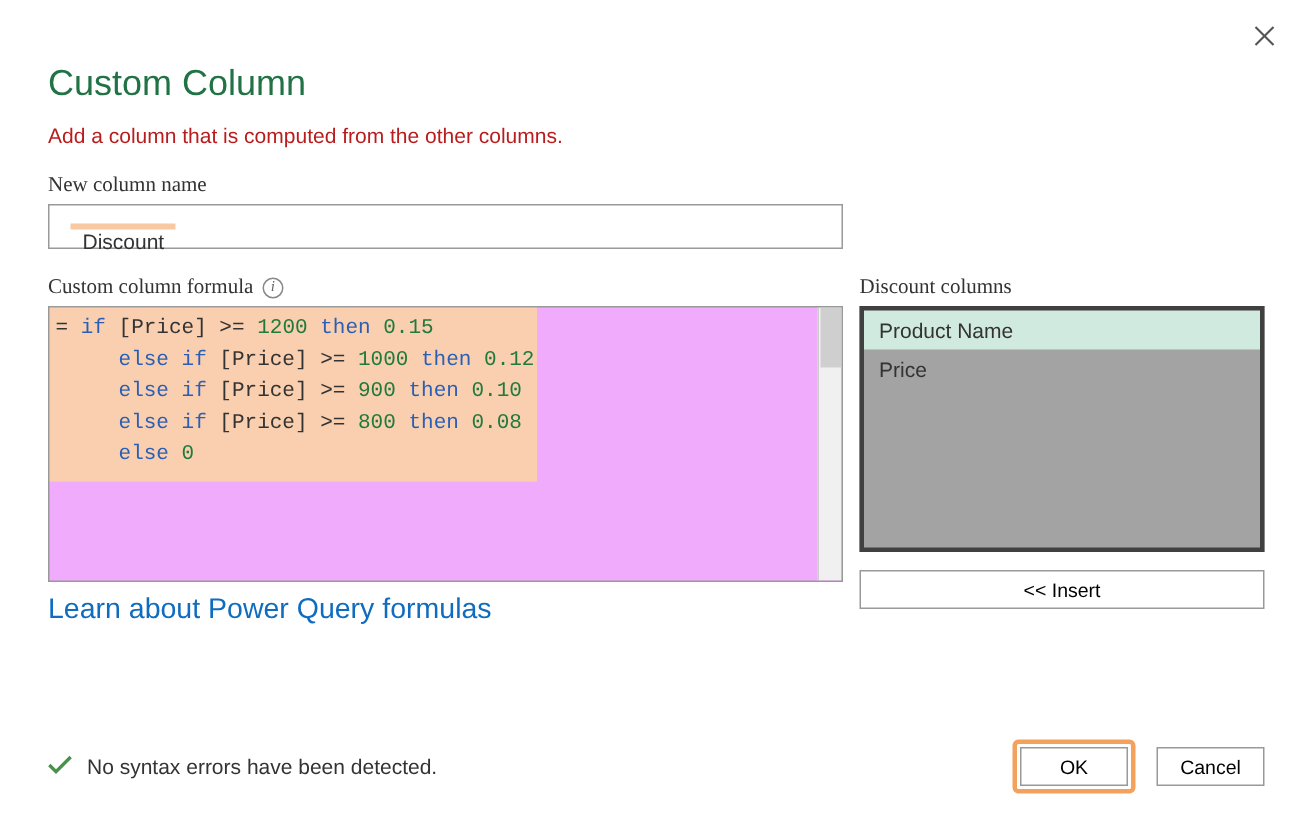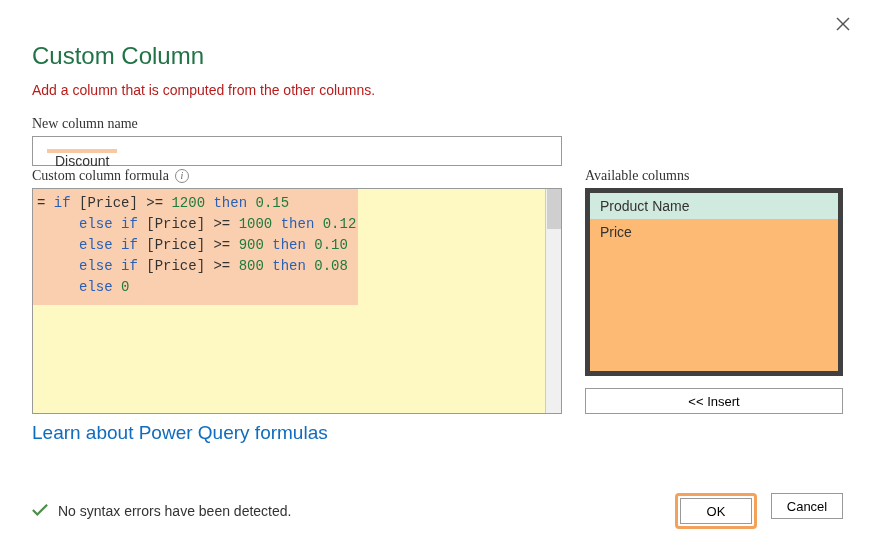--- a/index.html
+++ b/index.html
@@ -66,22 +66,22 @@
   .name-highlight {
     background: #f8c8a3;
     padding: 2px 8px;
     line-height: 20px;
     display: inline-block;
     height: 100%;
   }
 
   .row2 {
     display: flex;
-    gap: 23px;
-    margin-top: 2px;
+    gap: 11px;
+    margin-top: 18px;
   }
   .formula-col { flex: 0 0 530px; }
   .avail-col   { flex: 1; }
 
   .formula-label-row {
     display: flex;
     align-items: center;
     gap: 6px;
     margin-bottom: 4px;
   }
@@ -94,23 +94,23 @@
     text-align: center;
     color: #666;
     font-style: italic;
     font-family: Georgia, serif;
     cursor: default;
   }
 
   .formula-box {
     position: relative;
     width: 530px;
-    height: 226px;
-    border: 1px solid #999;
-    background: #fef9c3;
+    height: 184px;
+    border: 1px solid #999;
+    background: #f0abfc;
     font-family: Consolas, "Courier New", monospace;
     font-size: 14px;
     overflow: hidden;
   }
   .formula-scroll {
     position: absolute;
     top: 0; right: 0;
     width: 16px;
     height: 100%;
     background: #f0f0f0;
@@ -141,24 +141,24 @@
   .txt { color: #333; }
 
   .learn-link {
     color: #0f6cbf;
     margin-top: 8px;
     cursor: pointer;
     font-size: 19px;
   }
 
   .avail-list {
-    border: 5px solid #404040;
-    height: 188px;
+    border: 3px solid #404040;
+    height: 164px;
     overflow: hidden;
-    background: #fdba74;
+    background: #a3a3a3;
   }
   .avail-item {
     padding: 5px 10px;
     font-size: 14px;
     cursor: pointer;
   }
   .avail-item.selected { background: #d1eadf; }
 
   .insert-btn {
     margin-top: 12px;
@@ -187,21 +187,21 @@
   }
   .check {
     color: #4a8f4a;
   }
   .check svg { width: 16px; height: 14px; }
 
   .buttons {
     margin-left: auto;
     display: flex;
     gap: 14px;
-    align-items: flex-start;
+    align-items: center;
   }
   .btn {
     min-width: 72px;
     height: 26px;
     border: 1px solid #999;
     background: #fff;
     font-size: 13px;
     cursor: pointer;
     padding: 0 12px;
   }
@@ -242,21 +242,21 @@
         <div class="formula-highlight"></div>
         <div class="formula-text" id="formula-text"><div><span class="txt">= </span><span class="kw">if</span><span class="txt"> [Price] &gt;= </span><span class="num">1200</span><span class="txt"> </span><span class="kw">then</span><span class="txt"> </span><span class="num">0.15</span></div><div><span class="txt">     </span><span class="kw">else if</span><span class="txt"> [Price] &gt;= </span><span class="num">1000</span><span class="txt"> </span><span class="kw">then</span><span class="txt"> </span><span class="num">0.12</span></div><div><span class="txt">     </span><span class="kw">else if</span><span class="txt"> [Price] &gt;= </span><span class="num">900</span><span class="txt"> </span><span class="kw">then</span><span class="txt"> </span><span class="num">0.10</span></div><div><span class="txt">     </span><span class="kw">else if</span><span class="txt"> [Price] &gt;= </span><span class="num">800</span><span class="txt"> </span><span class="kw">then</span><span class="txt"> </span><span class="num">0.08</span></div><div><span class="txt">     </span><span class="kw">else</span><span class="txt"> </span><span class="num">0</span></div></div>
         <div class="formula-scroll">
           <div class="formula-thumb"></div>
         </div>
       </div>
       <div class="learn-link">Learn about Power Query formulas</div>
     </div>
 
     <div class="avail-col">
-      <div class="field-label">Available columns</div>
+      <div class="field-label">Discount columns</div>
       <div class="avail-list" id="avail-list">
           <div class="avail-item selected">Product Name</div>
           <div class="avail-item">Price</div>
         </div>
       <button class="insert-btn">&lt;&lt; Insert</button>
     </div>
   </div>
 
   <div class="footer">
     <div class="status">

